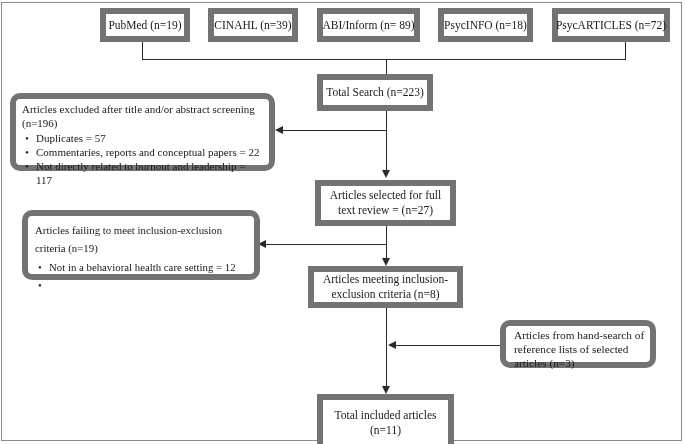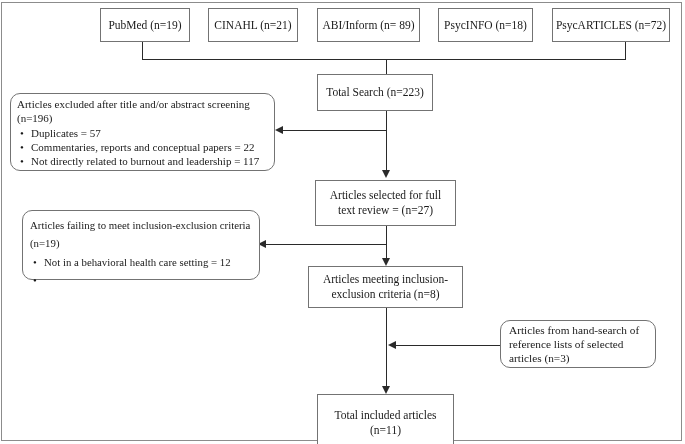--- a/index.html
+++ b/index.html
@@ -1,20 +1,20 @@
 <!DOCTYPE html>
 <html><head>
 <meta charset="utf-8">
 <style>
   * { margin:0; padding:0; box-sizing:border-box; }
   html,body { background:#ffffff; }
   body { font-family:"Liberation Serif", serif; color:#1a1a1a; }
   .canvas { position:relative; width:685px; height:444px; background:#fff; overflow:hidden; }
   .frame { position:absolute; left:1px; top:2px; width:681px; height:439px; border:1px solid #8c8c8c; }
-  .box { position:absolute; background:#fff; border:1px solid #737373; font-size:11.5px; line-height:1.27; }
+  .box { position:absolute; background:#fff; border:6px solid #737373; font-size:11.5px; line-height:1.27; }
   .box.center { display:flex; align-items:center; justify-content:center; text-align:center; padding:2px 4px; }
   .box.leftalign { text-align:left;border-radius:10px; }
   .nowrap { white-space:nowrap; }
 
   
   #src1 { left:100px; top:8px;  width:90px;  height:34px; }
   #src2 { left:208px; top:8px;  width:90px;  height:34px; }
   #src3 { left:317px; top:8px;  width:103px; height:34px; }
   #src4 { left:438px; top:8px;  width:95px;  height:34px; }
   #src5 { left:552px; top:8px;  width:118px; height:34px; }
@@ -44,21 +44,21 @@
 </head>
 <body>
 
 <div class="canvas">
   <div class="frame"></div>
 
   <div id="src1" class="box center">
     <span class="nowrap">PubMed (n=19)</span>
   </div>
   <div id="src2" class="box center">
-    <span class="nowrap">CINAHL (n=21)</span>
+    <span class="nowrap">CINAHL (n=39)</span>
   </div>
   <div id="src3" class="box center">
     <span class="nowrap">ABI/Inform (n= 89)</span>
   </div>
   <div id="src4" class="box center">
     <span class="nowrap">PsycINFO (n=18)</span>
   </div>
   <div id="src5" class="box center">
     <span class="nowrap">PsycARTICLES (n=72)</span>
   </div>

